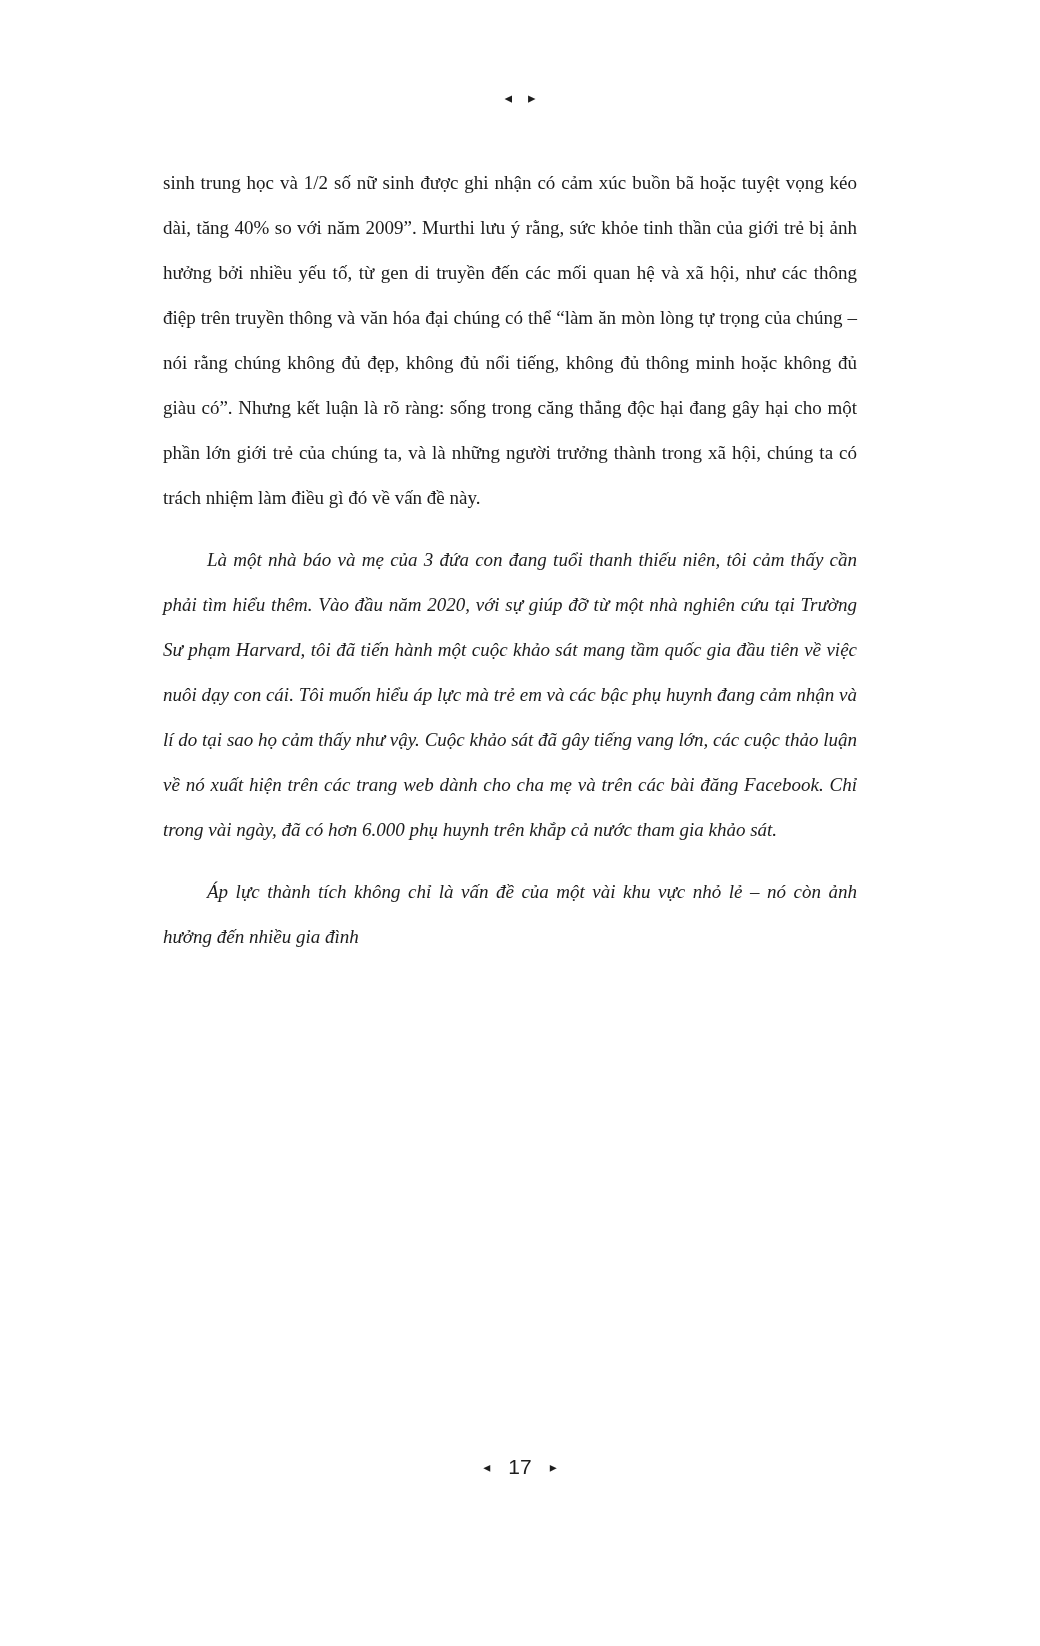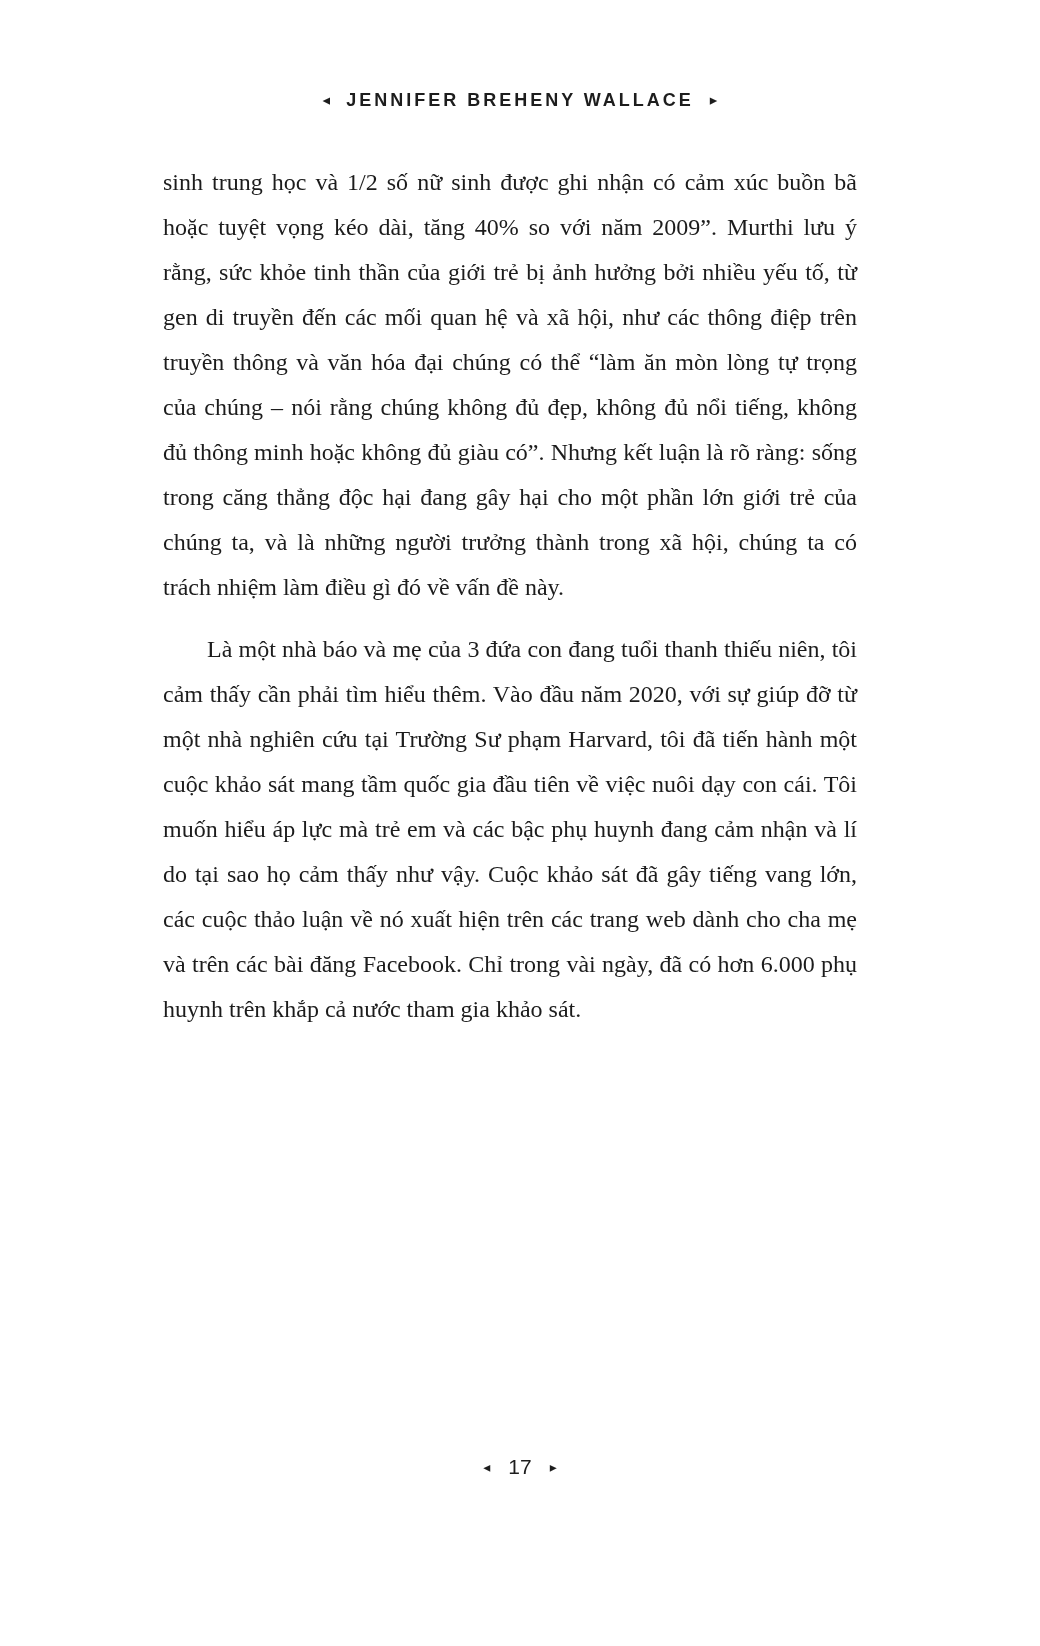--- a/index.html
+++ b/index.html
@@ -39,31 +39,32 @@
       top: -1px;
       color: #1d1d1d;
     }
 
     .content {
       position: absolute;
       top: 160px;
       left: 163px;
       width: 694px;
       font-family: "Liberation Serif", serif;
-      font-size: 24px;
+      font-size: 19px;
       line-height: 45px;
       text-align: justify;
       text-justify: inter-word;
       color: #1c1c1c;
     }
 
     .content p { margin: 0; }
     .content p + p {
       margin-top: 17px;
       text-indent: 44px;
+      font-style: italic;
     }
 
     .folio {
       position: absolute;
       top: 1455px;
       left: 0;
       right: 0;
       display: flex;
       justify-content: center;
       align-items: center;
@@ -74,27 +75,27 @@
     }
     .folio .tri { font-size: 14px; top: 0; }
   </style>
 </head>
 <body>
 
 <div class="page">
 
   <div class="running-head">
     <span class="tri">◂</span>
-    <span>JENNIFER BREHENY WALLACE</span>
     <span class="tri">▸</span>
   </div>
 
   <div class="content">
     <p>sinh trung học và 1/2 số nữ sinh được ghi nhận có cảm xúc buồn bã hoặc tuyệt vọng kéo dài, tăng 40% so với năm 2009”. Murthi lưu ý rằng, sức khỏe tinh thần của giới trẻ bị ảnh hưởng bởi nhiều yếu tố, từ gen di truyền đến các mối quan hệ và xã hội, như các thông điệp trên truyền thông và văn hóa đại chúng có thể “làm ăn mòn lòng tự trọng của chúng – nói rằng chúng không đủ đẹp, không đủ nổi tiếng, không đủ thông minh hoặc không đủ giàu có”. Nhưng kết luận là rõ ràng: sống trong căng thẳng độc hại đang gây hại cho một phần lớn giới trẻ của chúng ta, và là những người trưởng thành trong xã hội, chúng ta có trách nhiệm làm điều gì đó về vấn đề này.</p>
     <p>Là một nhà báo và mẹ của 3 đứa con đang tuổi thanh thiếu niên, tôi cảm thấy cần phải tìm hiểu thêm. Vào đầu năm 2020, với sự giúp đỡ từ một nhà nghiên cứu tại Trường Sư phạm Harvard, tôi đã tiến hành một cuộc khảo sát mang tầm quốc gia đầu tiên về việc nuôi dạy con cái. Tôi muốn hiểu áp lực mà trẻ em và các bậc phụ huynh đang cảm nhận và lí do tại sao họ cảm thấy như vậy. Cuộc khảo sát đã gây tiếng vang lớn, các cuộc thảo luận về nó xuất hiện trên các trang web dành cho cha mẹ và trên các bài đăng Facebook. Chỉ trong vài ngày, đã có hơn 6.000 phụ huynh trên khắp cả nước tham gia khảo sát.</p>
+    <p>Áp lực thành tích không chỉ là vấn đề của một vài khu vực nhỏ lẻ – nó còn ảnh hưởng đến nhiều gia đình</p>
   </div>
 
   <div class="folio">
     <span class="tri">◂</span>
     <span>17</span>
     <span class="tri">▸</span>
   </div>
 
 </div>
 

